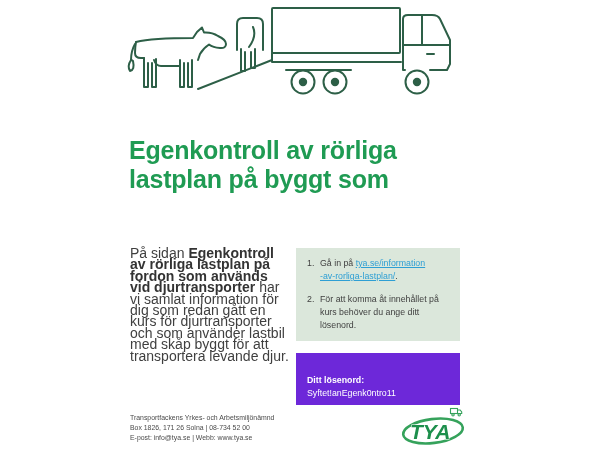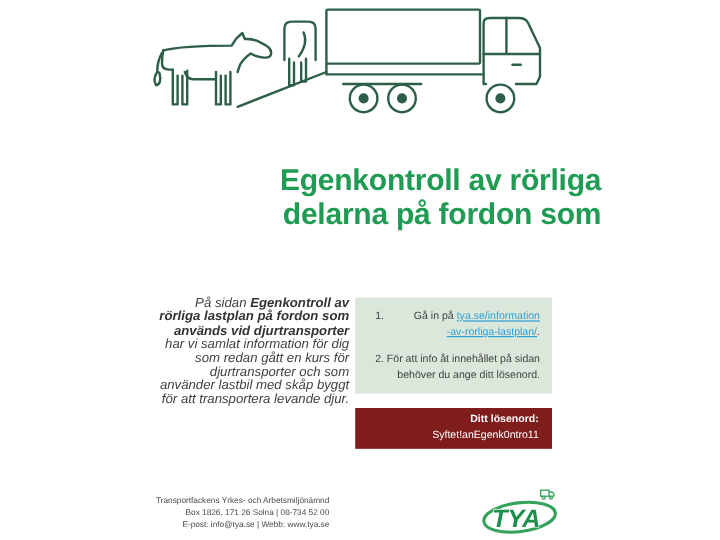--- a/index.html
+++ b/index.html
@@ -1,40 +1,40 @@
 <!DOCTYPE html>
 <html><head>
 <meta charset="utf-8">
 <style>
   html,body{margin:0;padding:0;background:#fff;}
   .page{position:relative;width:600px;height:450px;background:#ffffff;
-        font-family:"Liberation Sans",sans-serif;overflow:hidden;text-align:right;}
+        font-family:"Liberation Sans",sans-serif;overflow:hidden;}
 
   .illustration{position:absolute;left:120px;top:3px;width:345px;height:100px;}
 
   .title{position:absolute;left:129px;top:136px;width:372px;margin:0;
          font-size:25px;line-height:28.5px;font-weight:bold;color:#1f9b53;
          letter-spacing:-0.2px;}
 
   .col-left{position:absolute;left:130px;top:248px;width:161px;
-            font-size:11px;line-height:11.4px;color:#3f3f3f;font-style:italic;}
+            font-size:14px;line-height:11.4px;color:#3f3f3f;}
   .col-left p{margin:0 0 10px 0;}
   .col-left strong{color:#333;}
 
   .col-right{position:absolute;left:296px;top:248px;width:164px;}
   .steps-box{background:#dbe7db;padding:9px 10px 9px 11px;box-sizing:border-box;
              font-size:8.8px;line-height:13px;color:#3f3f3f;}
   .step{display:flex;}
   .step + .step{margin-top:10px;}
   .step .num{width:13px;flex:0 0 13px;}
   .step .step-text{flex:1;}
   .link{color:#2e9fd4;text-decoration:underline;cursor:pointer;}
 
-  .password-box{margin-top:12px;background:#7f1d1d;color:#ffffff;
-                padding:4px 11px 7px 11px;box-sizing:border-box;
+  .password-box{margin-top:12px;background:#6d28d9;color:#ffffff;
+                padding:22px 11px 7px 11px;box-sizing:border-box;
                 font-size:8.8px;line-height:10.5px;}
   .pw-label{font-weight:bold;margin-bottom:2px;}
 
   .footer-left{position:absolute;left:130px;top:413px;
                font-size:6.9px;line-height:10px;color:#4a4a4a;}
   .logo{position:absolute;left:399px;top:404px;width:70px;height:44px;}
 </style>
 </head>
 <body>
 
@@ -74,21 +74,21 @@
       <g>
         <path d="M117 47 V21 Q117 15 123 15 H137 Q143 15 143 21 V47"></path>
         <path d="M133 24 Q137 33 129 44"></path>
         <path d="M121 46 V68 H125 V49 M131 49 V65 H135 V46"></path>
       </g>
     </g>
   </svg>
 
   <h1 class="title">
     <span>Egenkontroll av rörliga</span><br>
-    <span>delarna på fordon som</span><br>
+    <span>lastplan på byggt som</span><br>
   </h1>
 
   <div class="col-left">
     <p>
       <span>På sidan</span>
       <strong>Egenkontroll av rörliga lastplan på fordon som används vid djurtransporter</strong>
       <span>har vi samlat information för dig som redan gått en kurs för djurtransporter och som använder lastbil med skåp byggt för att transportera levande djur.</span>
     </p>
   </div>
 
@@ -96,21 +96,21 @@
     <div class="steps-box">
       <div class="step">
         <span class="num">1.</span>
         <span class="step-text">
           <span>Gå in på</span>
           <a class="link"><span>tya.se/information</span><br><span>-av-rorliga-lastplan/</span></a><span>.</span>
         </span>
       </div>
       <div class="step">
         <span class="num">2.</span>
-        <span class="step-text">För att info åt innehållet på sidan behöver du ange ditt lösenord.</span>
+        <span class="step-text">För att komma åt innehållet på kurs behöver du ange ditt lösenord.</span>
       </div>
     </div>
 
     <div class="password-box">
       <div class="pw-label">Ditt lösenord:</div>
       <div class="pw-value">Syftet!anEgenk0ntro11</div>
     </div>
   </div>
 
   <div class="footer-left">

